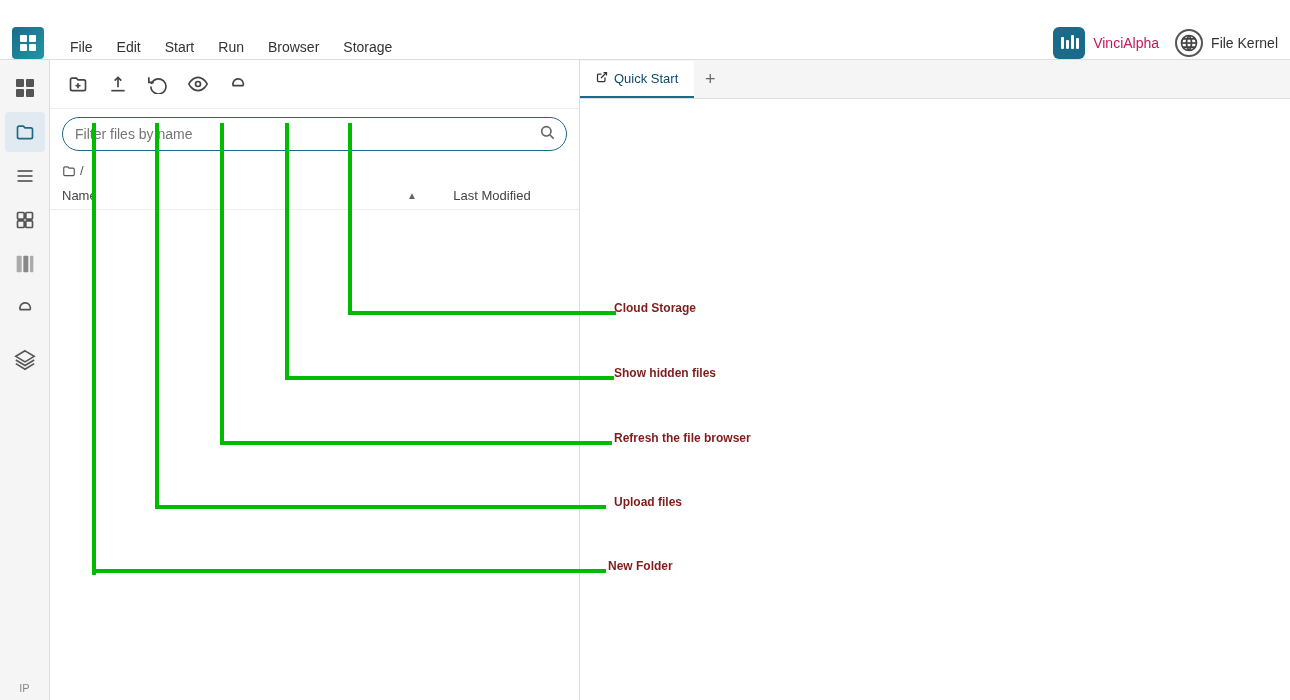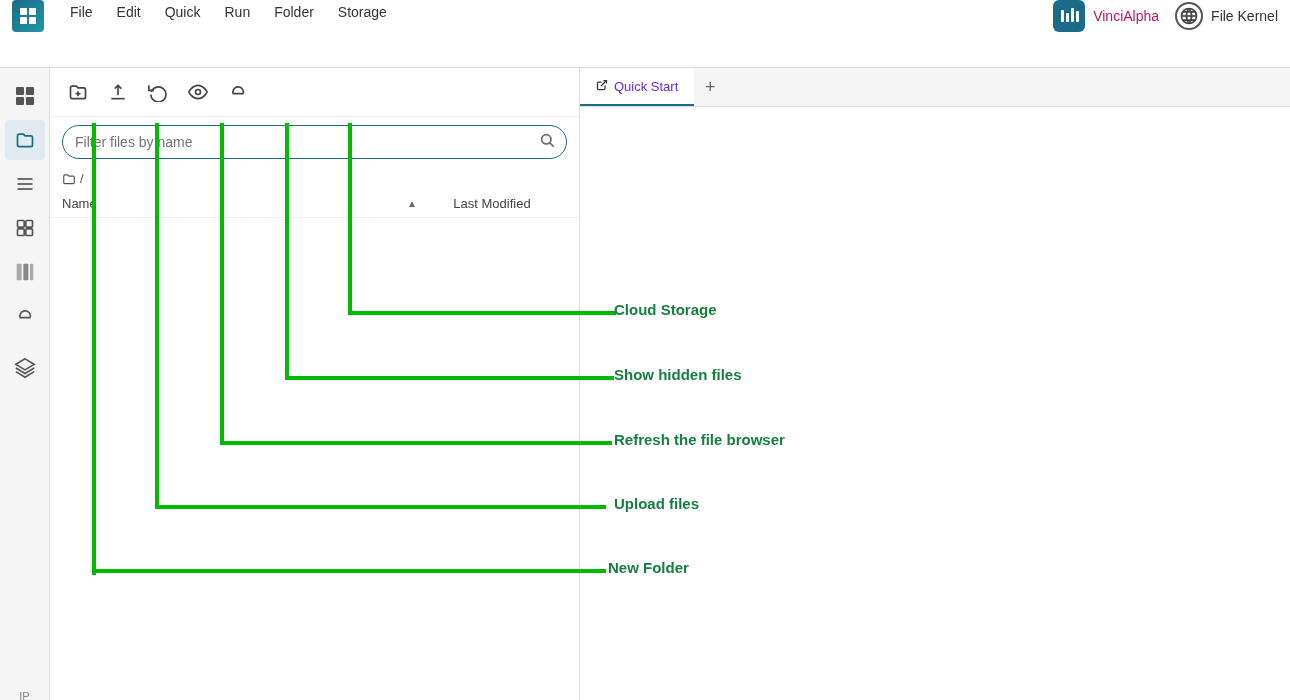--- a/index.html
+++ b/index.html
@@ -1,20 +1,20 @@
 <!DOCTYPE html>
 <html><head>
   <meta charset="utf-8">
   <style>
     * { margin: 0; padding: 0; box-sizing: border-box; }
     body { width: 1290px; height: 700px; font-family: -apple-system, BlinkMacSystemFont, 'Segoe UI', sans-serif; overflow: hidden; background: #fff; }
 
     
     .menu-bar {
-      display: flex; align-items: flex-start; height: 68px;
+      display: flex; align-items: flex-end; height: 60px;
       border-bottom: 1px solid #ddd; padding: 0 12px;
       background: #fff;
     }
     .menu-bar .logo {
       width: 32px; height: 32px; margin-right: 16px;
       background: linear-gradient(135deg, #1a6b8a, #2196a6);
       border-radius: 4px; display: flex; align-items: center; justify-content: center;
       flex-shrink: 0;
     }
     .menu-bar .logo svg { width: 20px; height: 20px; }
@@ -119,59 +119,59 @@
       display: flex; align-items: center; border-bottom: 1px solid #ddd;
       background: #f5f5f5;
     }
     .tab {
       display: flex; align-items: center; gap: 6px;
       padding: 10px 16px; font-size: 13px; cursor: pointer;
       border-bottom: 2px solid transparent; color: #555;
     }
     .tab.active {
       background: #fff; border-bottom: 2px solid #1a6b8a;
-      color: #6d28d9; font-weight: 500;
+      color: #0c4a6e; font-weight: 500;
     }
     .tab-icon { font-size: 12px; }
     .tab-add {
       width: 32px; height: 38px; display: flex; align-items: center;
       justify-content: center; cursor: pointer; color: #666; font-size: 18px;
     }
     .main-body { flex: 1; background: #fff; }
 
     
     .annotation-container {
       position: absolute; left: 0; top: 50px; width: 1290px; height: 650px;
       pointer-events: none;
     }
     .annotation-label {
-      position: absolute; font-size: 15px; font-weight: bold; color: #15803d;
+      position: absolute; font-size: 12px; font-weight: bold; color: #7f1d1d;
       white-space: nowrap;
     }
 
     
   </style>
 </head>
 <body>
 
 <div class="menu-bar">
   <div class="logo">
     <svg viewBox="0 0 20 20" fill="white">
         <rect x="2" y="2" width="7" height="7" rx="1"></rect>
         <rect x="11" y="2" width="7" height="7" rx="1"></rect>
         <rect x="2" y="11" width="7" height="7" rx="1"></rect>
         <rect x="11" y="11" width="7" height="7" rx="1"></rect>
       </svg>
   </div>
   <div class="menu-items">
     <span class="menu-item">File</span>
     <span class="menu-item">Edit</span>
-    <span class="menu-item">Quick</span>
+    <span class="menu-item">Start</span>
     <span class="menu-item">Run</span>
-    <span class="menu-item">Folder</span>
+    <span class="menu-item">Browser</span>
     <span class="menu-item">Storage</span>
   </div>
   <div class="menu-right">
     <div class="vinci-alpha">
       <div class="vinci-icon">
         <svg width="20" height="20" viewBox="0 0 20 20" fill="none">
           <rect x="2" y="4" width="3" height="12" fill="white" rx="1"></rect>
           <rect x="7" y="7" width="3" height="9" fill="white" rx="1"></rect>
           <rect x="12" y="2" width="3" height="14" fill="white" rx="1"></rect>
           <rect x="17" y="5" width="3" height="11" fill="white" rx="1"></rect>

